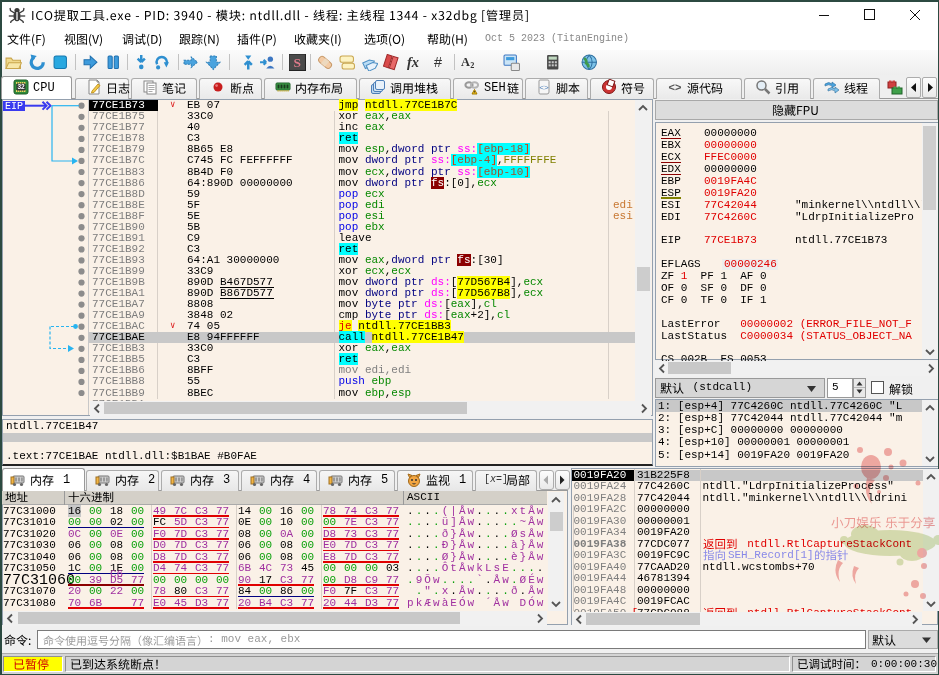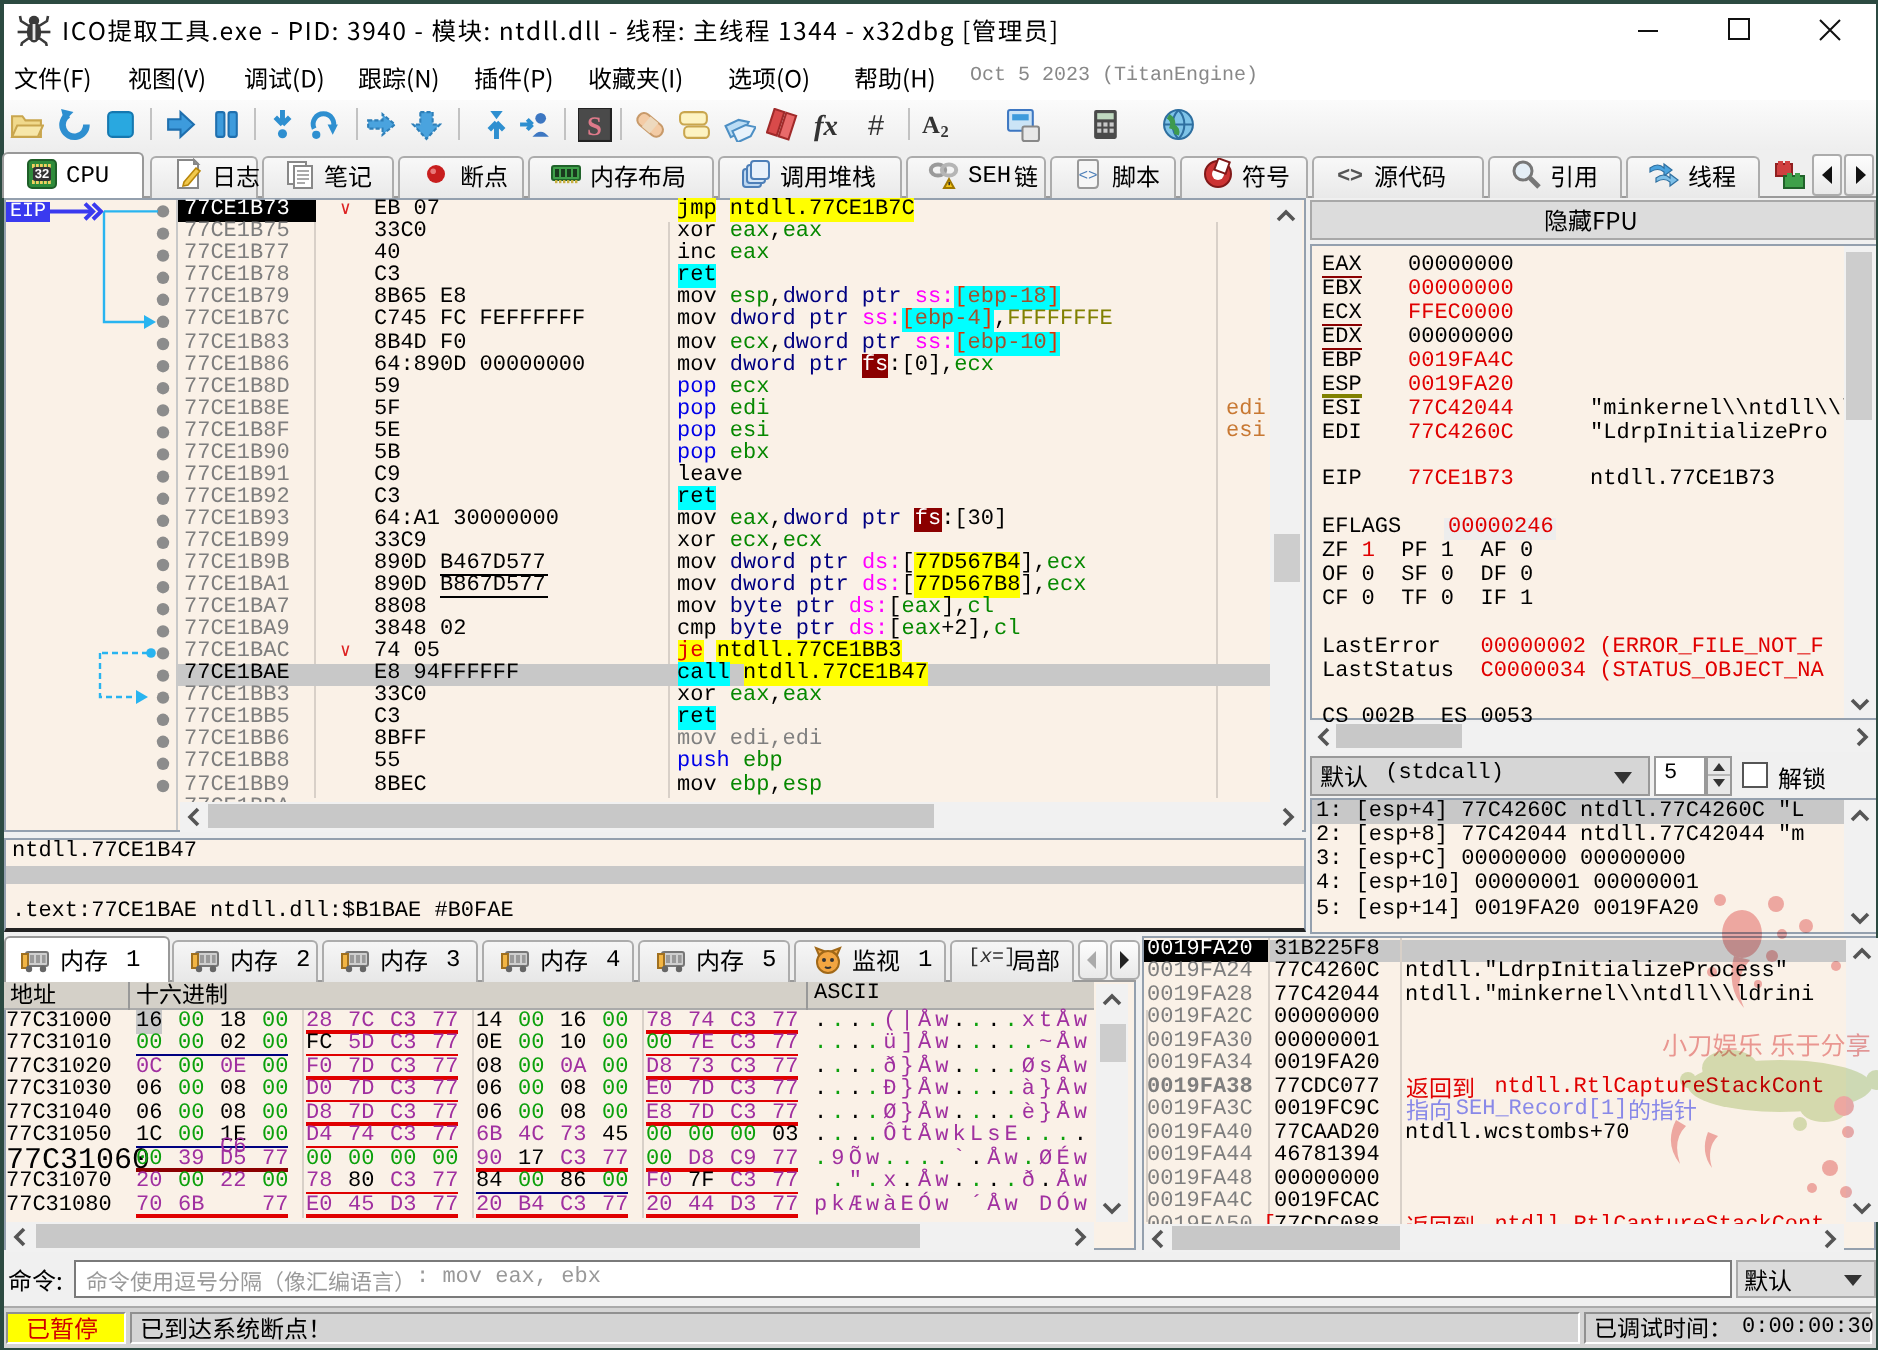--- a/index.html
+++ b/index.html
@@ -965,21 +965,21 @@
 <div class="m" style="left:3.0px;top:574.5px;font-size:15px;color:#000;">77C31060</div>
 <div class="m" style="left:3.0px;top:586.0px;font-size:11px;color:#000;">77C31070</div>
 <div class="m" style="left:3.0px;top:597.5px;font-size:11px;color:#000;">77C31080</div>
 <div style="position:absolute;left:150.5px;top:504.5px;width:1.0px;height:104.5px;background:#D8D0C8;"></div>
 <div style="position:absolute;left:235.5px;top:504.5px;width:1.0px;height:104.5px;background:#D8D0C8;"></div>
 <div style="position:absolute;left:320.5px;top:504.5px;width:1.0px;height:104.5px;background:#D8D0C8;"></div>
 <div class="m" style="left:68.0px;top:505.5px;font-size:11px;color:#000;"><span style="background:#C8C8C8;">16</span></div>
 <div class="m" style="left:89.0px;top:505.5px;font-size:11px;color:#0BA00B;"><span style="">00</span></div>
 <div class="m" style="left:110.0px;top:505.5px;font-size:11px;color:#000;"><span style="">18</span></div>
 <div class="m" style="left:131.0px;top:505.5px;font-size:11px;color:#0BA00B;"><span style="">00</span></div>
-<div class="m" style="left:153.0px;top:505.5px;font-size:11px;color:#A030A0;"><span style="">28</span></div>
+<div class="m" style="left:153.0px;top:505.5px;font-size:11px;color:#A030A0;"><span style="">49</span></div>
 <div class="m" style="left:174.0px;top:505.5px;font-size:11px;color:#A030A0;"><span style="">7C</span></div>
 <div class="m" style="left:195.0px;top:505.5px;font-size:11px;color:#A030A0;"><span style="">C3</span></div>
 <div class="m" style="left:216.0px;top:505.5px;font-size:11px;color:#A030A0;"><span style="">77</span></div>
 <div class="m" style="left:238.0px;top:505.5px;font-size:11px;color:#000;"><span style="">14</span></div>
 <div class="m" style="left:259.0px;top:505.5px;font-size:11px;color:#0BA00B;"><span style="">00</span></div>
 <div class="m" style="left:280.0px;top:505.5px;font-size:11px;color:#000;"><span style="">16</span></div>
 <div class="m" style="left:301.0px;top:505.5px;font-size:11px;color:#0BA00B;"><span style="">00</span></div>
 <div class="m" style="left:323.0px;top:505.5px;font-size:11px;color:#A030A0;"><span style="">78</span></div>
 <div class="m" style="left:344.0px;top:505.5px;font-size:11px;color:#A030A0;"><span style="">74</span></div>
 <div class="m" style="left:365.0px;top:505.5px;font-size:11px;color:#A030A0;"><span style="">C3</span></div>

